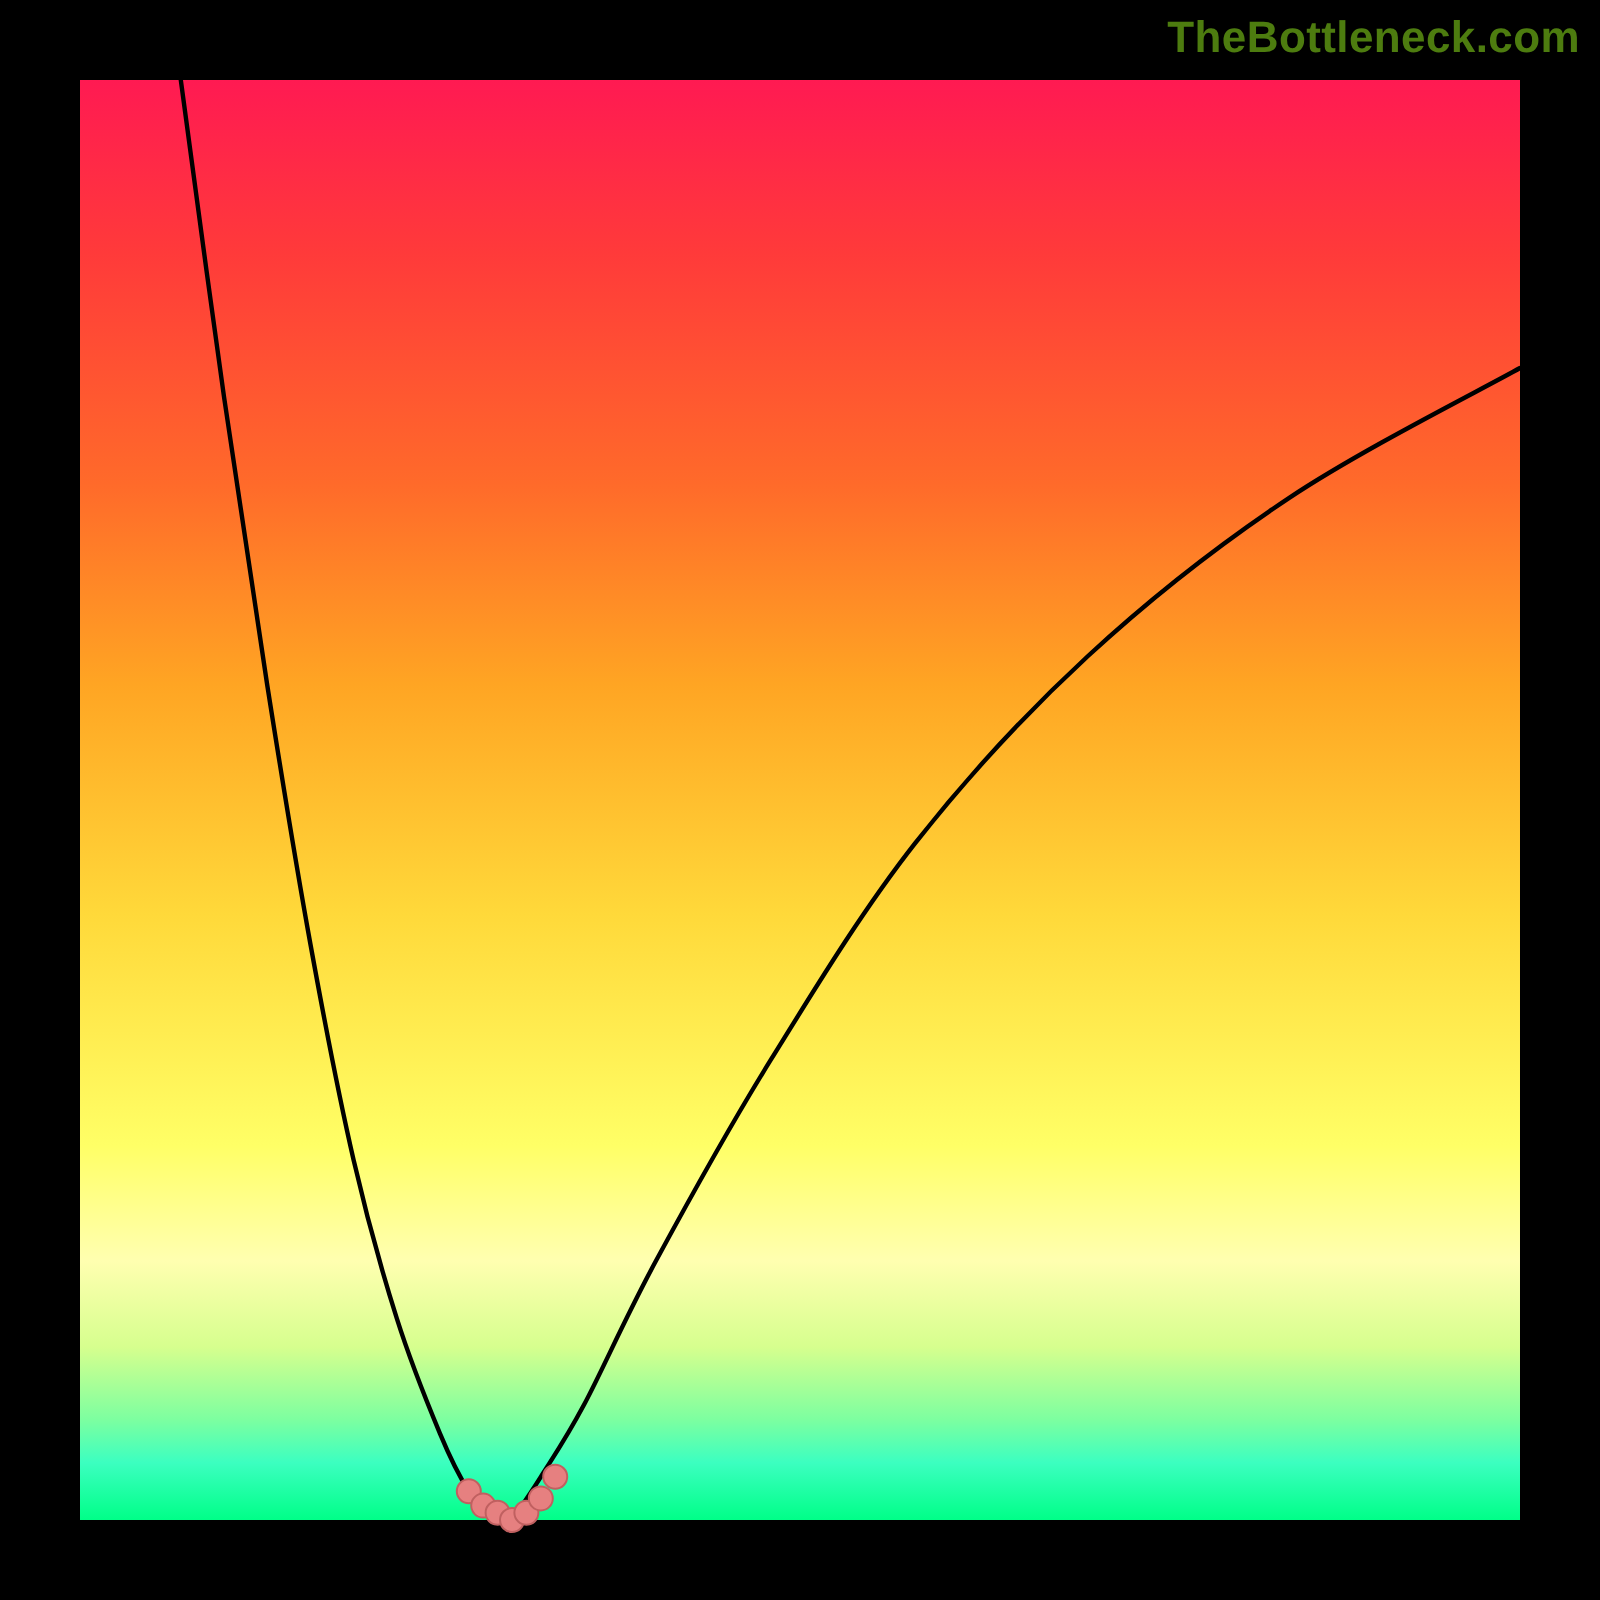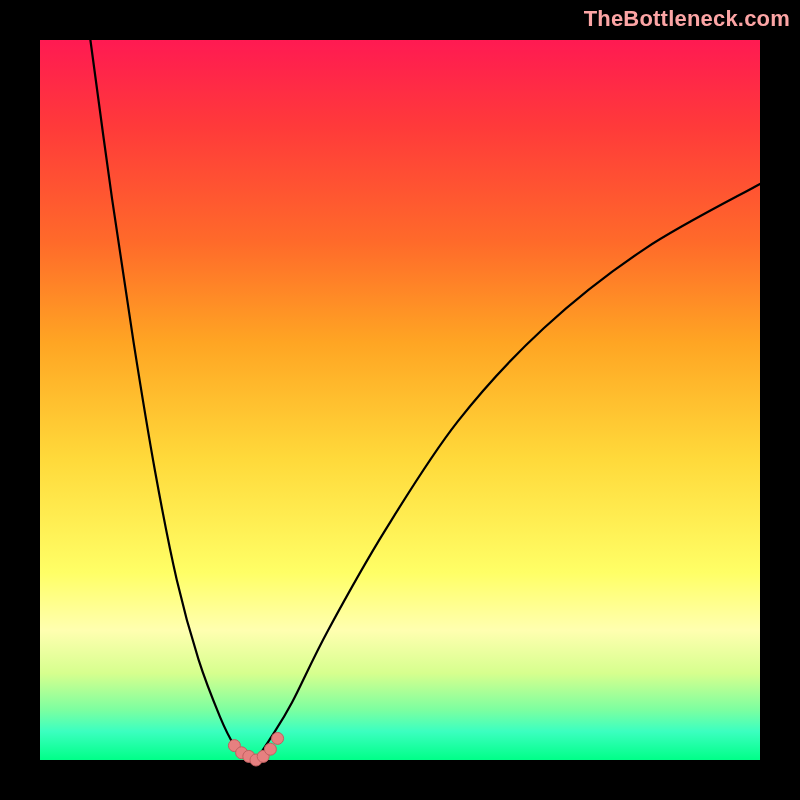--- a/index.html
+++ b/index.html
@@ -32,21 +32,21 @@
       #ffffb0 82%,
       #d6ff8e 88%,
       #7dffa0 93%,
       #3cffc0 96%,
       #00ff88 100%);
   }
   .attribution {
     position: absolute;
     top: 6px;
     right: 10px;
-    color: #fca5a5;
+    color: #4d7c0f;
     font-size: 22px;
     font-weight: 600;
     letter-spacing: 0.2px;
     user-select: none;
   }
   svg.curves {
     position: absolute;
     left: 0;
     top: 0;
     width: 720px;

